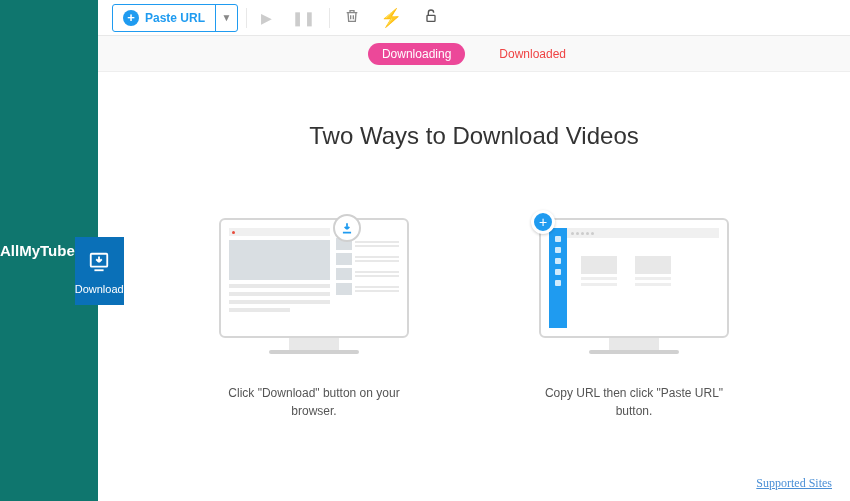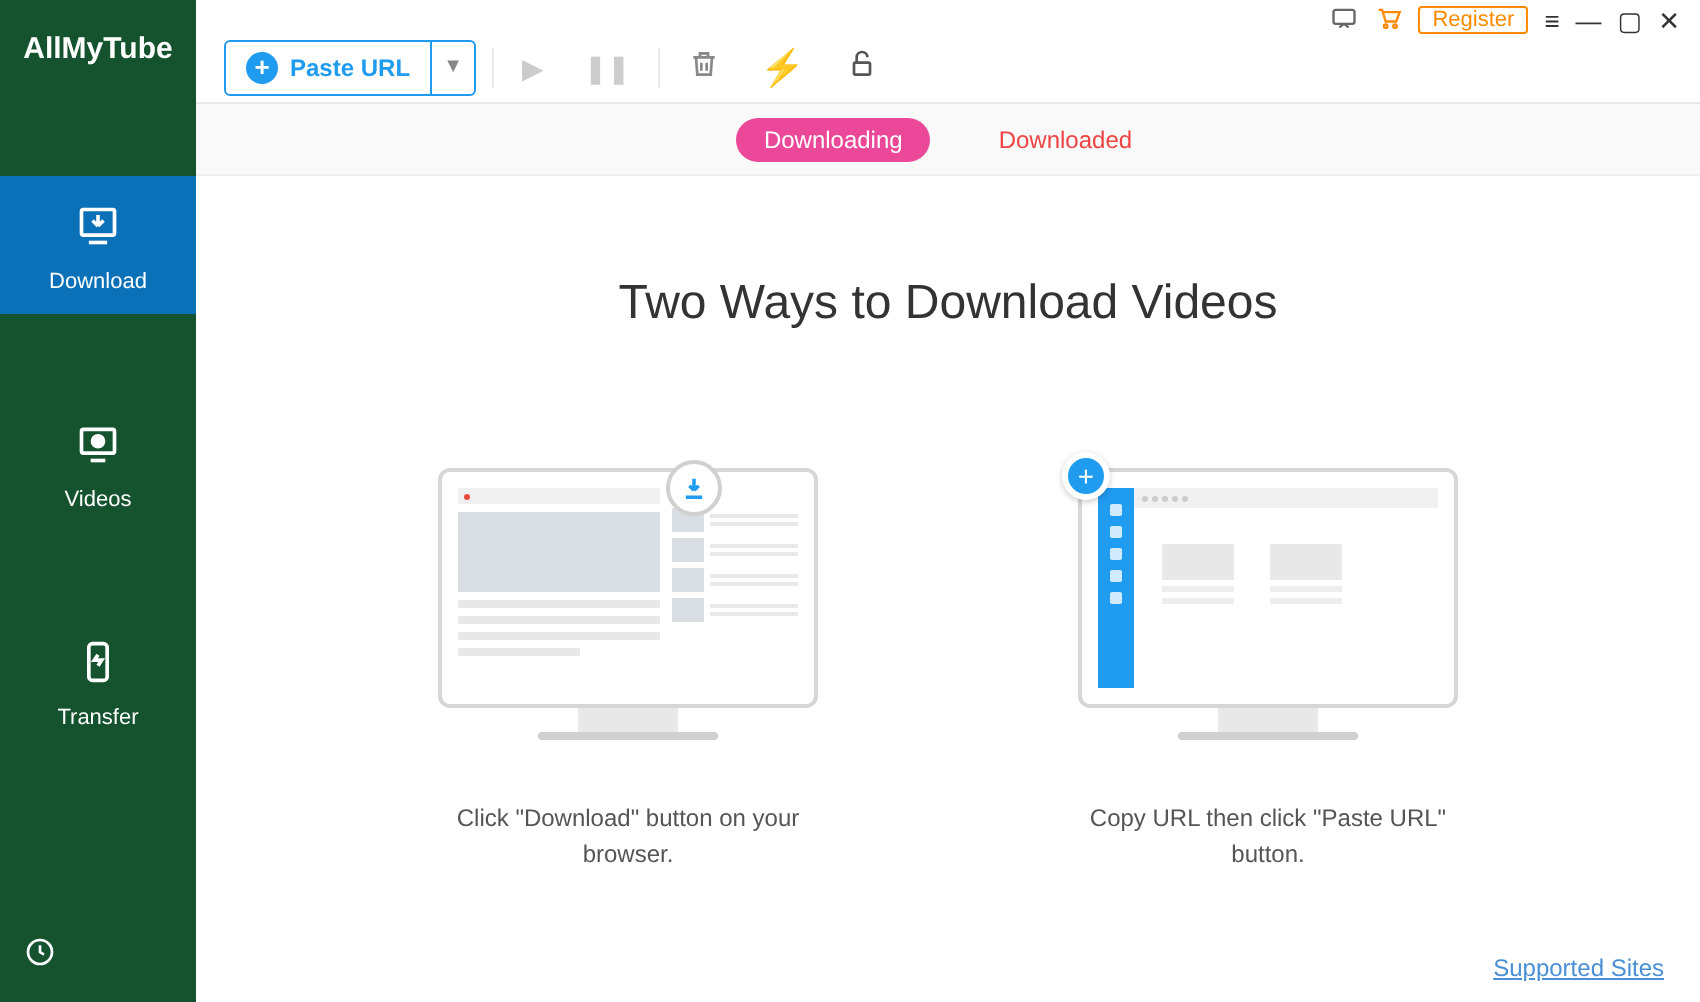--- a/index.html
+++ b/index.html
@@ -1,18 +1,18 @@
 <!DOCTYPE html>
 <html><head>
   <meta charset="utf-8">
   <style>
     * { margin: 0; padding: 0; box-sizing: border-box; font-family: Arial, sans-serif; }
     body { width: 850px; height: 501px; display: flex; background: #fff; overflow: hidden; }
     
-    .sidebar { width: 98px; background: #14532d; color: #fff; display: flex; flex-direction: column; align-items: center; }
+    .sidebar { width: 98px; background: #0f766e; color: #fff; display: flex; flex-direction: row; align-items: center; }
     .brand { height: 48px; width: 100%; display: flex; align-items: center; justify-content: center; font-size: 15px; font-weight: bold; }
     .sidebar-item { width: 100%; display: flex; flex-direction: column; align-items: center; padding: 14px 0 10px; cursor: pointer; margin-top: 40px; }
     .sidebar-item.active { background: #0a70b8; }
     .sidebar-icon { margin-bottom: 6px; }
     .sidebar-label { font-size: 11px; }
     .sidebar-bottom { margin-top: auto; padding: 12px; width: 100%; display: flex; justify-content: flex-start; }
     
     .main { flex: 1; display: flex; flex-direction: column; }
     
     .titlebar { height: 16px; display: flex; justify-content: flex-end; align-items: center; gap: 8px; padding: 4px 10px 0; font-size: 11px; }
@@ -64,21 +64,21 @@
     .blue-dot { width: 6px; height: 6px; background: rgba(255,255,255,0.8); border-radius: 1px; }
     .main2 { flex: 1; display: flex; flex-direction: column; }
     .topbar2 { height: 10px; background: #f0f0f0; display: flex; align-items: center; gap: 2px; padding: 0 4px; }
     .dot2 { width: 3px; height: 3px; background: #ccc; border-radius: 50%; }
     .body2 { flex: 1; display: flex; gap: 18px; padding: 18px 14px; }
     .card2 { width: 36px; display: flex; flex-direction: column; gap: 3px; }
     .cblock { height: 18px; background: #e8e8e8; }
     .cline { height: 3px; background: #eee; }
     .badge-plus { position: absolute; top: -8px; left: -8px; width: 24px; height: 24px; border-radius: 50%; background: #1f9bf0; border: 3px solid #fff; display: flex; align-items: center; justify-content: center; color: #fff; font-size: 14px; line-height: 1; box-shadow: 0 1px 3px rgba(0,0,0,0.2); }
     
-    .footer-link { position: absolute; bottom: 10px; right: 18px; font-size: 12px; color: #4a8fd6; text-decoration: underline; cursor: pointer; }
+    .footer-link { position: absolute; bottom: 10px; right: 18px; font-size: 12px; color: #4a8fd6; text-decoration: underline; cursor: pointer; font-family: Liberation Serif, serif; }
   </style>
 </head>
 <body>
 
 <div class="sidebar">
   <div class="brand">AllMyTube</div>
 
   <div class="sidebar-item active">
     <span class="sidebar-icon">
       <svg width="22" height="22" viewBox="0 0 24 24" fill="none" stroke="#fff" stroke-width="2">
@@ -118,40 +118,20 @@
       <svg width="16" height="16" viewBox="0 0 24 24" fill="none" stroke="#fff" stroke-width="2">
           <circle cx="12" cy="12" r="9"></circle>
           <path d="M12 7v5l3 2"></path>
         </svg>
     </span>
   </div>
 </div>
 
 <div class="main">
 
-  <div class="titlebar">
-    <span style="cursor:pointer">
-      <svg width="14" height="14" viewBox="0 0 24 24" fill="none" stroke="#666" stroke-width="2">
-          <rect x="3" y="5" width="18" height="12" rx="2"></rect>
-          <path d="M8 20l4-3 4 3"></path>
-        </svg>
-    </span>
-    <span style="cursor:pointer">
-      <svg width="14" height="14" viewBox="0 0 24 24" fill="none" stroke="#ff8a00" stroke-width="2">
-          <path d="M4 5h3l3 10h9l3-8H8"></path>
-          <circle cx="10" cy="19" r="1.5"></circle>
-          <circle cx="18" cy="19" r="1.5"></circle>
-        </svg>
-    </span>
-    <span class="register">Register</span>
-    <span class="win-ctrl">≡</span>
-    <span class="win-ctrl">—</span>
-    <span class="win-ctrl">▢</span>
-    <span class="win-ctrl">✕</span>
-  </div>
 
   <div class="toolbar">
     <div class="paste-group">
       <div class="paste-btn">
         <span class="paste-plus">+</span>
         <span>Paste URL</span>
       </div>
       <div class="paste-drop">▼</div>
     </div>
     <div class="divider"></div>

